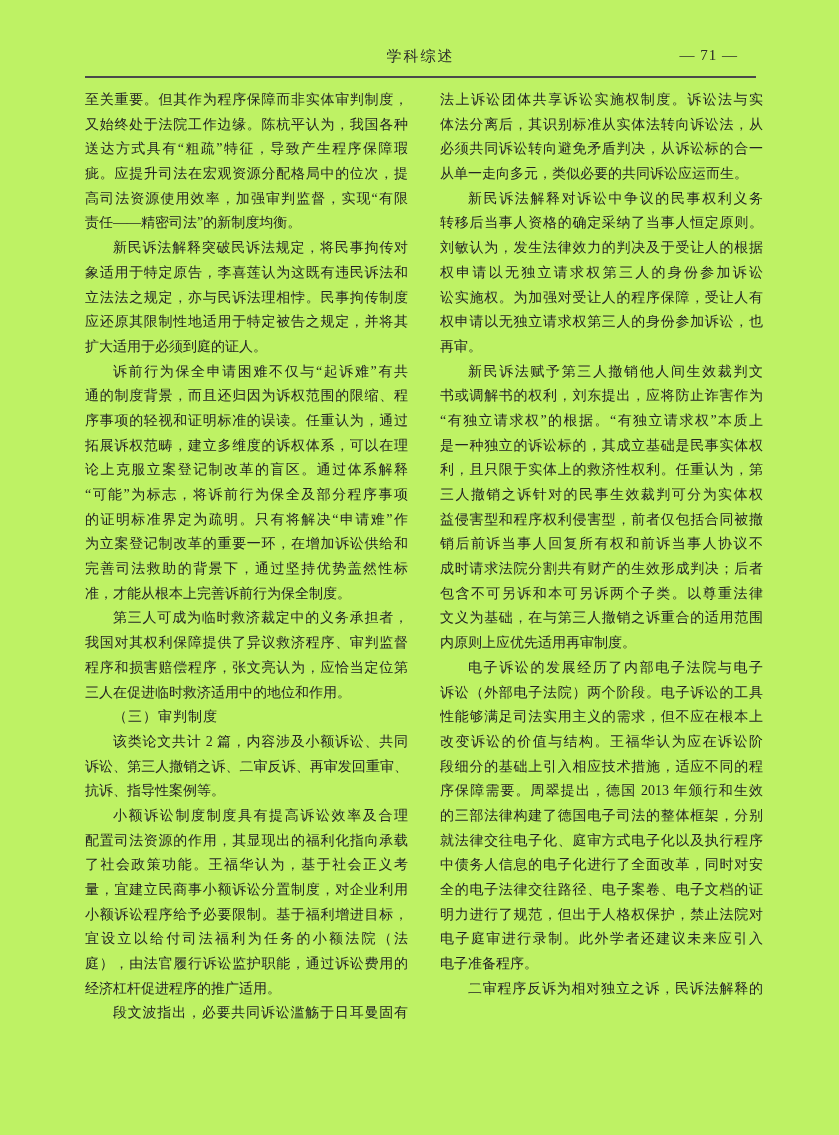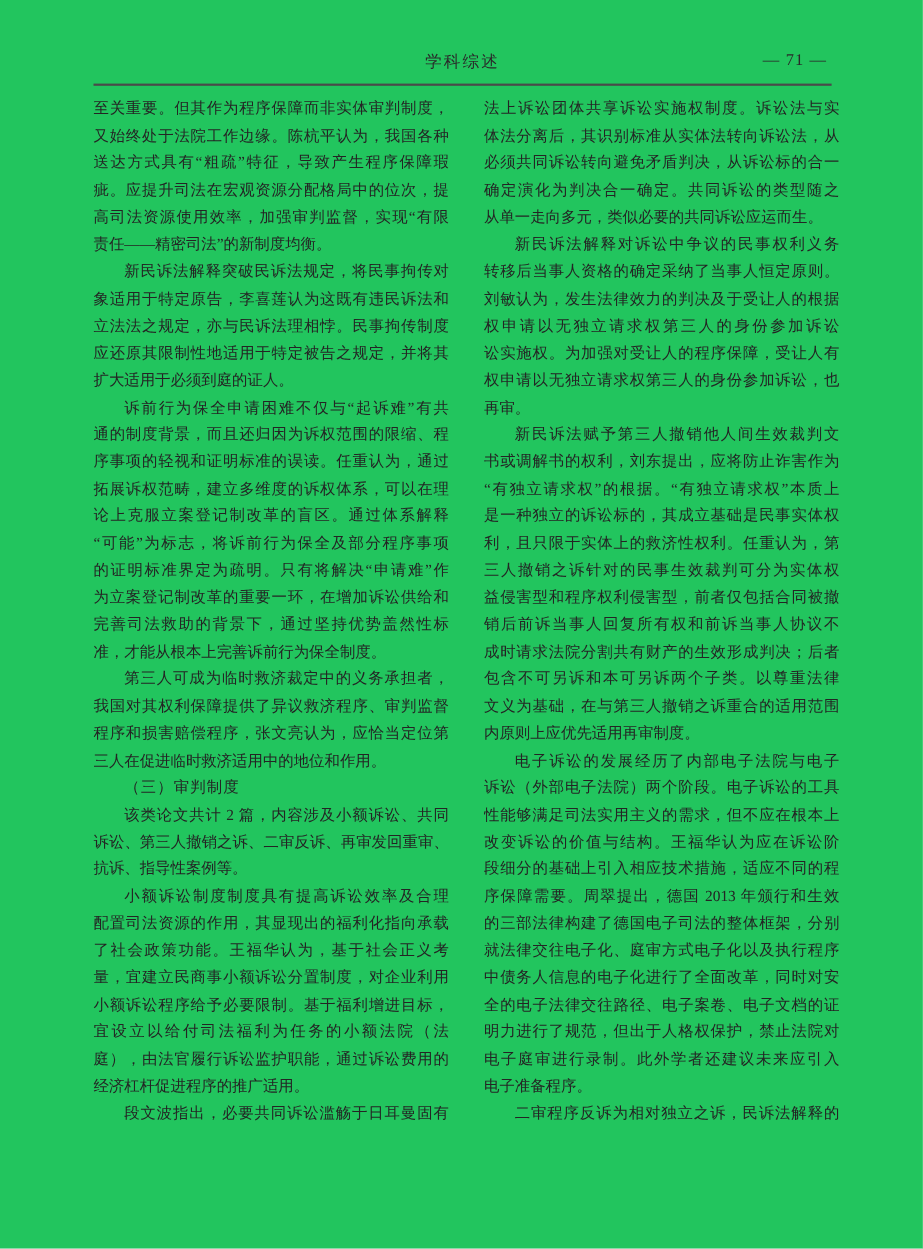--- a/index.html
+++ b/index.html
@@ -1,34 +1,34 @@
 <!DOCTYPE html>
 <html><head>
 <meta charset="utf-8">
 <style>
   html,body{margin:0;padding:0;background:#e8e8e8;}
   .page{
     position:relative;
     width:839px;height:1135px;
-    background:#22c55e;
+    background:#bef264;
     font-family:"Liberation Serif","DejaVu Serif",serif;
     color:#242424;
     overflow:hidden;
     margin:0 auto;
   }
   .header{
     position:absolute;left:85px;top:47px;width:671px;height:24px;
     font-size:15px;
   }
   .header-title{
     position:absolute;left:0;right:0;top:0;
     text-align:center;letter-spacing:2px;color:#2a2a2a;
   }
   .page-num{
-    position:absolute;right:4px;top:0;
+    position:absolute;right:18px;top:0;
     letter-spacing:1px;color:#2a2a2a;
   }
   .rule{
     position:absolute;left:85px;top:76px;width:671px;
     border:none;border-top:2px solid #4a4a4a;margin:0;
   }
   .col{
     position:absolute;top:88px;width:323px;
     font-size:14px;line-height:24.7px;
   }
@@ -108,21 +108,20 @@
       </div>
       <div class="para">
         <div class="line first">段文波指出，必要共同诉讼滥觞于日耳曼固有</div>
       </div>
     </div>
   <div class="col col-right" id="col-right">
       <div class="para">
         <div class="line">法上诉讼团体共享诉讼实施权制度。诉讼法与实</div>
         <div class="line">体法分离后，其识别标准从实体法转向诉讼法，从</div>
         <div class="line">必须共同诉讼转向避免矛盾判决，从诉讼标的合一</div>
-        <div class="line">确定演化为判决合一确定。共同诉讼的类型随之</div>
         <div class="line last">从单一走向多元，类似必要的共同诉讼应运而生。</div>
       </div>
       <div class="para">
         <div class="line first">新民诉法解释对诉讼中争议的民事权利义务</div>
         <div class="line">转移后当事人资格的确定采纳了当事人恒定原则。</div>
         <div class="line">刘敏认为，发生法律效力的判决及于受让人的根据</div>
         <div class="line">权申请以无独立请求权第三人的身份参加诉讼</div>
         <div class="line">讼实施权。为加强对受让人的程序保障，受让人有</div>
         <div class="line">权申请以无独立请求权第三人的身份参加诉讼，也</div>
         <div class="line last">再审。</div>

